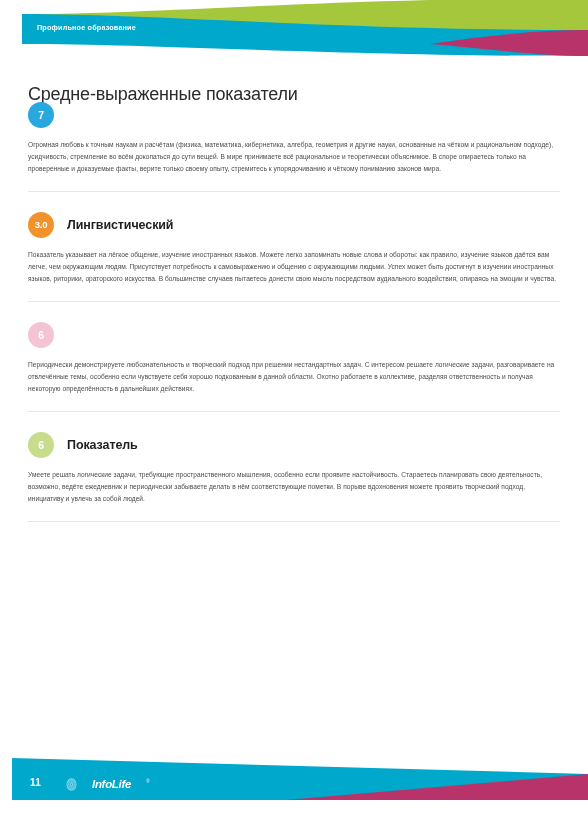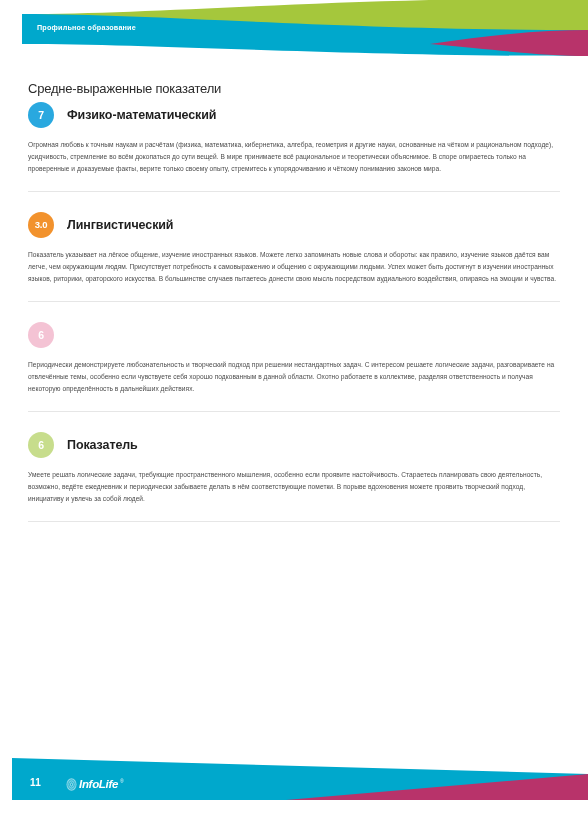--- a/index.html
+++ b/index.html
@@ -49,21 +49,21 @@
     letter-spacing: 0.2px;
     white-space: nowrap;
     padding-left: 15px;
   }
 
   
   .page-title {
     position: absolute;
     left: 28px;
     top: 72px;
-    font-size: 13px;
+    font-size: 18px;
     font-weight: normal;
     color: #2b2b2b;
     letter-spacing: -0.2px;
     white-space: nowrap;
   }
 
   
   .sections {
     position: absolute;
     left: 0;
@@ -144,21 +144,21 @@
     font-weight: bold;
     color: #ffffff;
     letter-spacing: 0.3px;
   }
   .brand {
     position: absolute;
     left: 66px;
     bottom: 41px;
     display: flex;
     align-items: center;
-    gap: 2px;
+    gap: 15px;
   }
   .brand-mark {
     width: 11px;
     height: 13px;
   }
   .brand-name {
     font-size: 11.5px;
     font-weight: bold;
     font-style: italic;
     color: #ffffff;
@@ -186,21 +186,20 @@
     <div class="header-label">Профильное образование</div>
   </div>
 
   <h1 class="page-title">Средне-выраженные показатели</h1>
 
   <div class="sections">
 
     <div class="section">
       <div class="section-head">
         <div class="badge" style="background-color: rgb(41, 168, 223);">7</div>
-        <div class="section-title">Физико-математический</div>
       </div>
       <p class="section-body">Огромная любовь к точным наукам и расчётам (физика, математика, кибернетика, алгебра, геометрия и другие науки, основанные на чётком и рациональном подходе), усидчивость, стремление во всём докопаться до сути вещей. В мире принимаете всё рациональное и теоретически объяснимое. В споре опираетесь только на проверенные и доказуемые факты, верите только своему опыту, стремитесь к упорядочиванию и чёткому пониманию законов мира.</p>
     </div>
     <div class="divider"></div>
     <div class="section-gap"></div>
 
     <div class="section">
       <div class="section-head">
         <div class="badge small-text" style="background-color: rgb(242, 146, 45);">3.0</div>
         <div class="section-title">Лингвистический</div>

